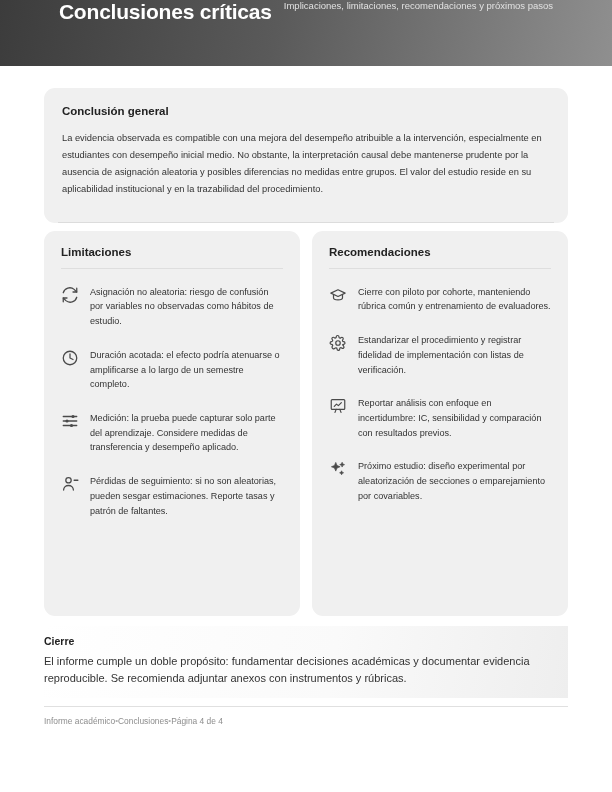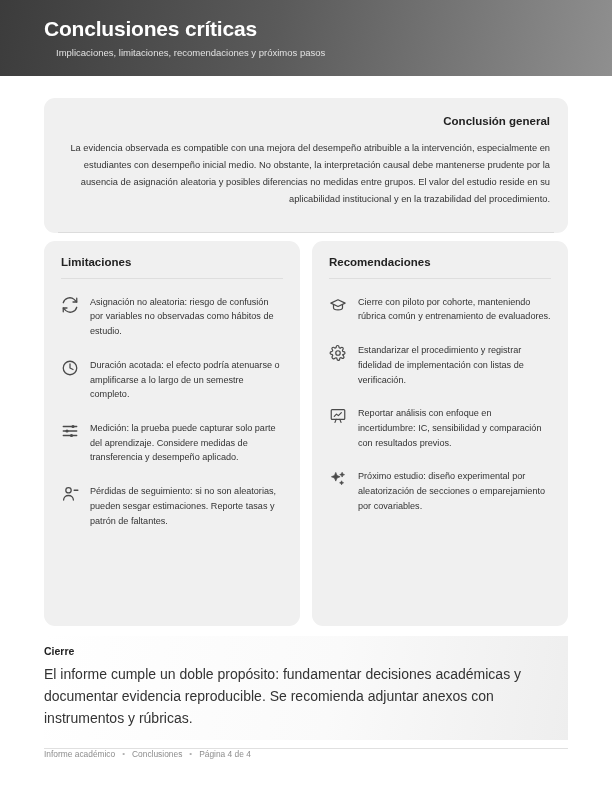--- a/index.html
+++ b/index.html
@@ -10,25 +10,25 @@
     width: 612px;
     height: 792px;
     background: #ffffff;
     font-family: "Liberation Sans", sans-serif;
     color: #2b2b2b;
     overflow: hidden;
   }
 
   
   .header {
-    height: 76px;
+    height: 66px;
     background: linear-gradient(100deg, #3c3c3c 0%, #5a5a5a 45%, #8f8f8f 100%);
     padding: 0 44px;
     display: flex;
-    flex-direction: column;
+    flex-direction: row;
     justify-content: center;
     box-sizing: border-box;
   }
   .header-title {
     font-size: 21px;
     font-weight: bold;
     color: #ffffff;
     letter-spacing: -0.2px;
     line-height: 1.1;
     margin: 0 0 7px 0;
@@ -46,21 +46,20 @@
     padding: 22px 44px 0 44px;
     box-sizing: border-box;
   }
 
   
   .summary-card {
     background: #f0f0f0;
     border-radius: 11px;
     padding: 17px 18px 0 18px;
     box-sizing: border-box;
-    text-align: right;
   }
   .summary-title {
     font-size: 11.5px;
     font-weight: bold;
     color: #222222;
     margin: 0 0 13px 0;
   }
   .summary-body {
     font-size: 9.3px;
     line-height: 1.82;
@@ -141,33 +140,33 @@
     background: linear-gradient(100deg, #ffffff 0%, #fafafa 55%, #eeeeee 100%);
     padding: 9px 16px 10px 0;
   }
   .closing-title {
     font-size: 10.5px;
     font-weight: bold;
     color: #222222;
     margin: 0 0 6px 0;
   }
   .closing-body {
-    font-size: 14px;
+    font-size: 11px;
     line-height: 1.6;
     color: #333333;
     margin: 0;
   }
 
   
   .footer {
     border-top: 1px solid #e0e0e0;
     margin-top: 8px;
+    padding-top: 9px;
     display: flex;
     align-items: center;
-    gap: 7px;
     font-size: 8.4px;
     color: #8d8d8d;
   }
   .footer-dot {
     font-size: 8px;
     color: #b0b0b0;
     line-height: 1;
   }
 </style>
 </head>

